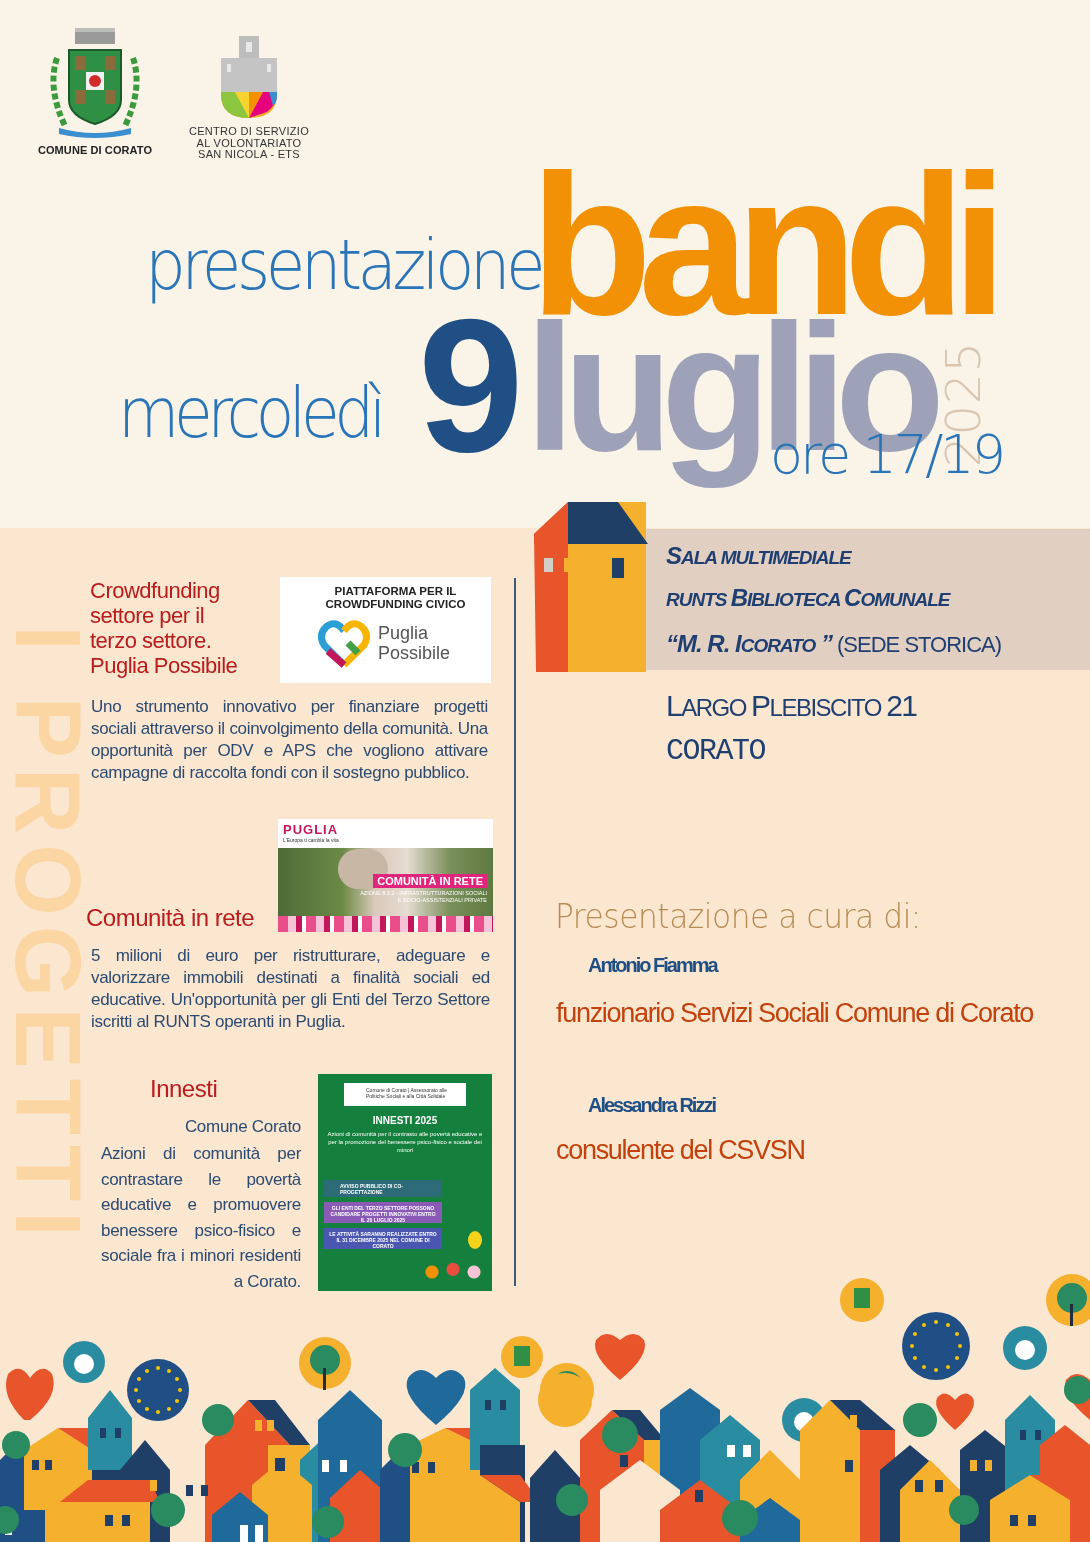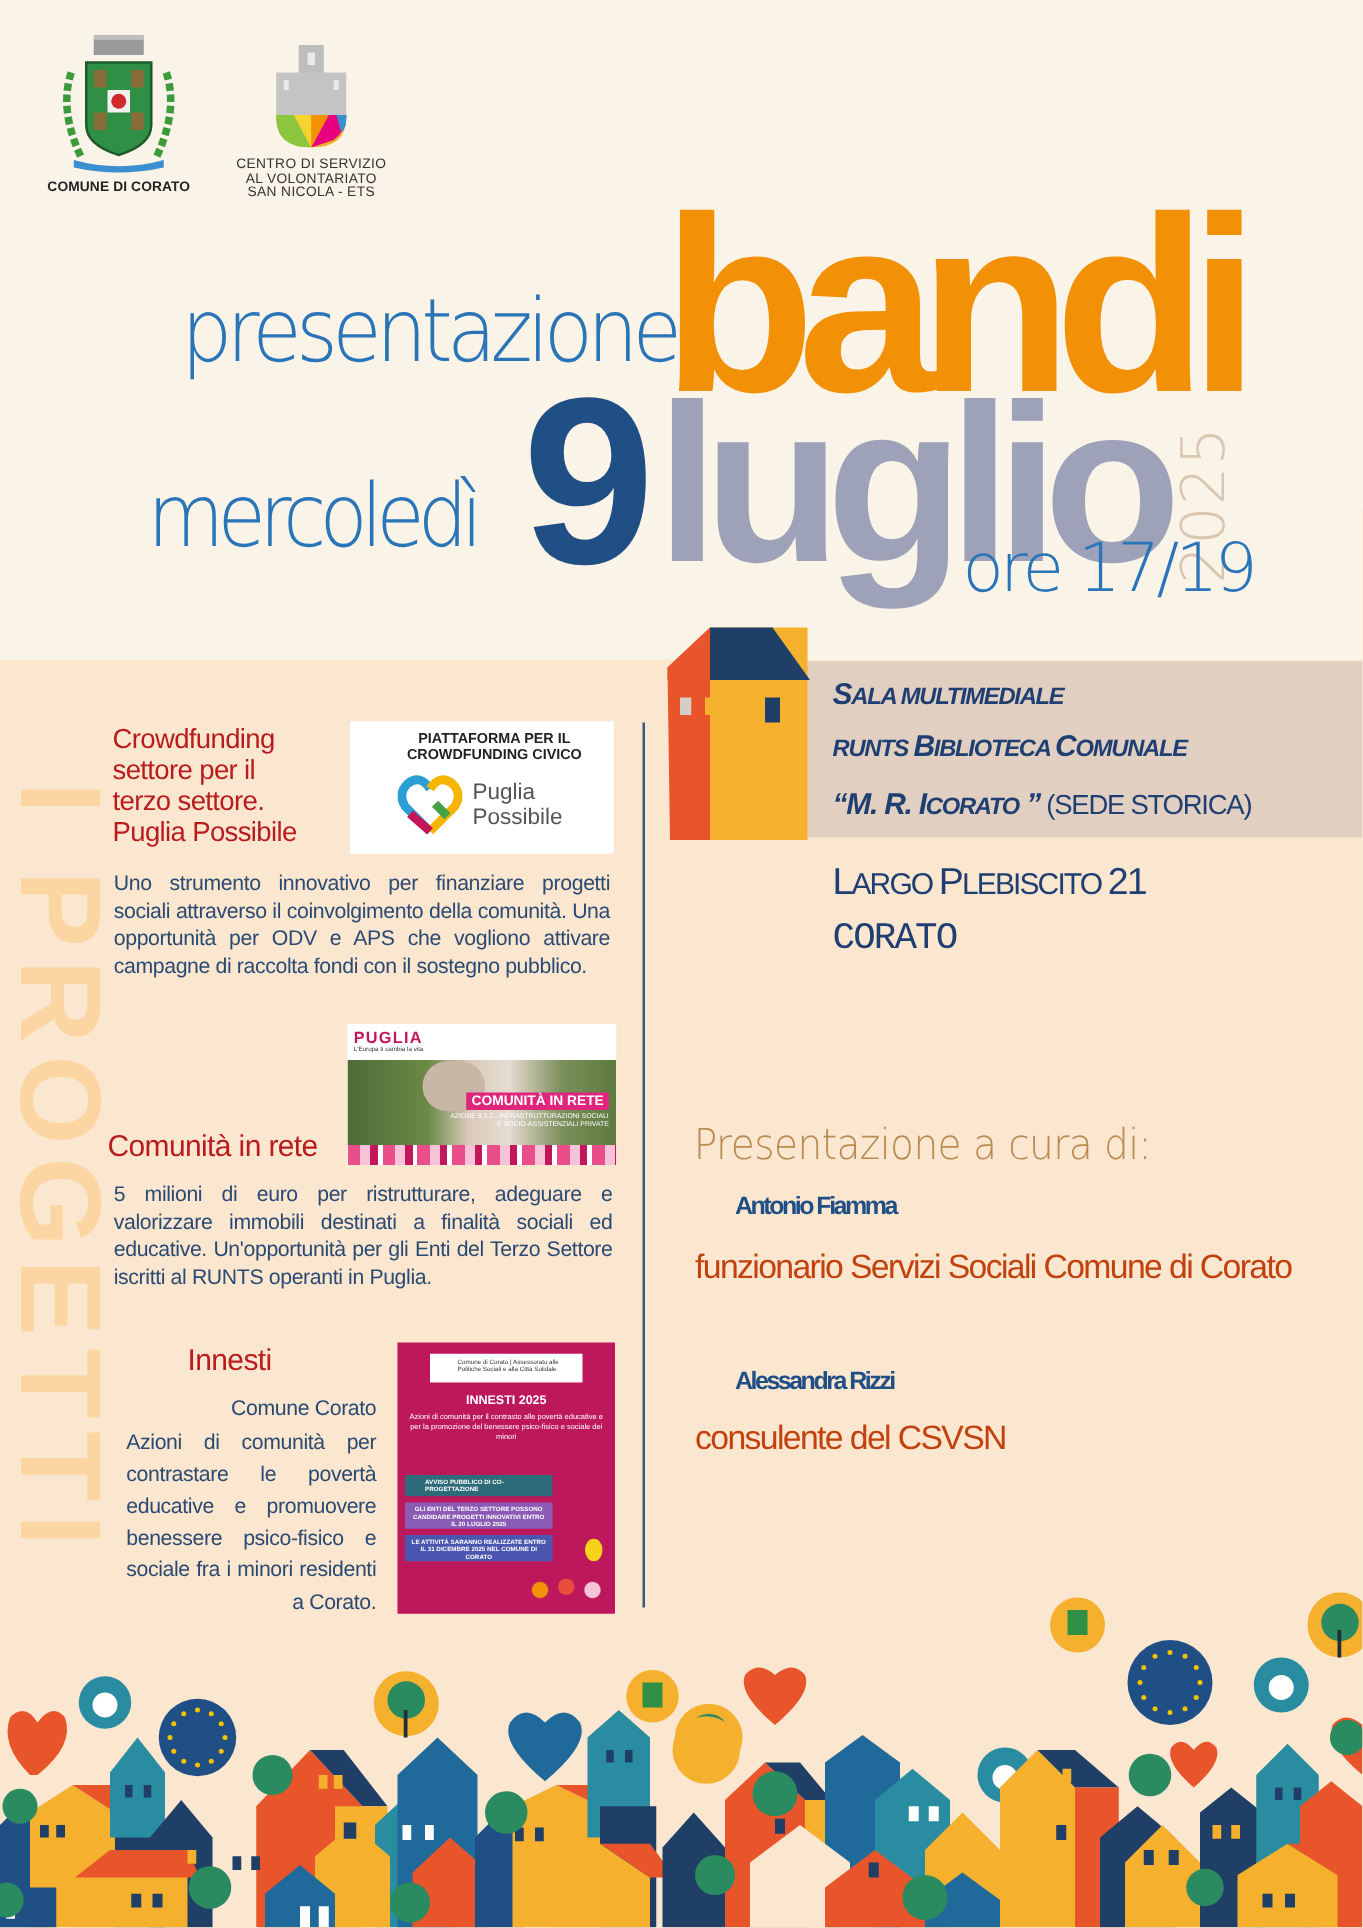--- a/index.html
+++ b/index.html
@@ -141,21 +141,21 @@
     <div>E SOCIO-ASSISTENZIALI PRIVATE</div>
   </div>
   <div style="position:absolute; left:0; top:97px; width:215px; height:16px; background:repeating-linear-gradient(90deg,#e94e8b 0 10px,#f7c3d6 10px 18px,#c2185b 18px 24px,#fff 24px 28px);"></div>
 </div>
 <div class="proj-title" style="left:86px; top:905px; font-size:24px;">Comunità in rete</div>
 <div class="proj-body" style="left:91px; top:945px; width:399px;">5 milioni di euro per ristrutturare, adeguare e valorizzare immobili destinati a finalità sociali ed educative.  Un'opportunità per gli Enti del Terzo Settore iscritti al RUNTS operanti in Puglia.</div>
 
 <div class="proj-title" style="left:150px; top:1076px; width:151px; font-size:24px;">Innesti</div>
 <div class="proj-body" style="left:150px; top:1116px; width:151px; text-align:right;">Comune Corato</div>
 <div class="proj-body" style="left:101px; top:1141px; width:200px; text-align-last:right; line-height:25.5px;">Azioni di comunità per contrastare le povertà educative e promuovere benessere psico-fisico e sociale fra i minori residenti a Corato.</div>
-<div class="thumb" style="left:318px; top:1074px; width:174px; height:217px; background:#be185d;">
+<div class="thumb" style="left:318px; top:1074px; width:174px; height:217px; background:#15803d;">
   <div style="position:absolute; left:26px; top:9px; width:122px; height:23px; background:#fff; font-size:5px; color:#333; padding:4px 4px 0 22px; line-height:6px;">
     <span>Comune di Corato</span> | <span>Assessorato alle Politiche Sociali e alla Città Solidale</span>
   </div>
   <div style="position:absolute; left:0; top:41px; width:174px; text-align:center; color:#fff; font-weight:bold; font-size:10px;">INNESTI 2025</div>
   <div style="position:absolute; left:8px; top:56px; width:158px; text-align:center; color:#fff; font-size:6px; line-height:8px;">Azioni di comunità per il contrasto alle povertà educative e per la promozione del benessere psico-fisico e sociale dei minori</div>
   <div style="position:absolute; left:6px; top:106px; width:118px; height:17px; background:#2d6b78; color:#fff; font-size:5px; font-weight:bold; padding:3px 0 0 16px; line-height:6px;">AVVISO PUBBLICO DI CO-PROGETTAZIONE</div>
   <div style="position:absolute; left:6px; top:128px; width:118px; height:21px; background:#8a5bb5; color:#fff; font-size:5px; font-weight:bold; padding:3px 4px 0 4px; line-height:6px; text-align:center;">GLI ENTI DEL TERZO SETTORE POSSONO CANDIDARE PROGETTI INNOVATIVI ENTRO IL 20 LUGLIO 2025</div>
   <div style="position:absolute; left:6px; top:154px; width:118px; height:21px; background:#4b56b0; color:#fff; font-size:5px; font-weight:bold; padding:3px 4px 0 4px; line-height:6px; text-align:center;">LE ATTIVITÀ SARANNO REALIZZATE ENTRO IL 31 DICEMBRE 2025 NEL COMUNE DI CORATO</div>
   <div style="position:absolute; left:150px; top:157px; width:14px; height:18px; background:#f5d21b; border-radius:50%;"></div>
   <div style="position:absolute; left:100px; top:185px; width:70px; height:26px; background:radial-gradient(circle at 20% 50%,#f29106 0 6px,transparent 7px),radial-gradient(circle at 50% 40%,#e94e3c 0 6px,transparent 7px),radial-gradient(circle at 80% 50%,#f7c3d6 0 6px,transparent 7px);"></div>

